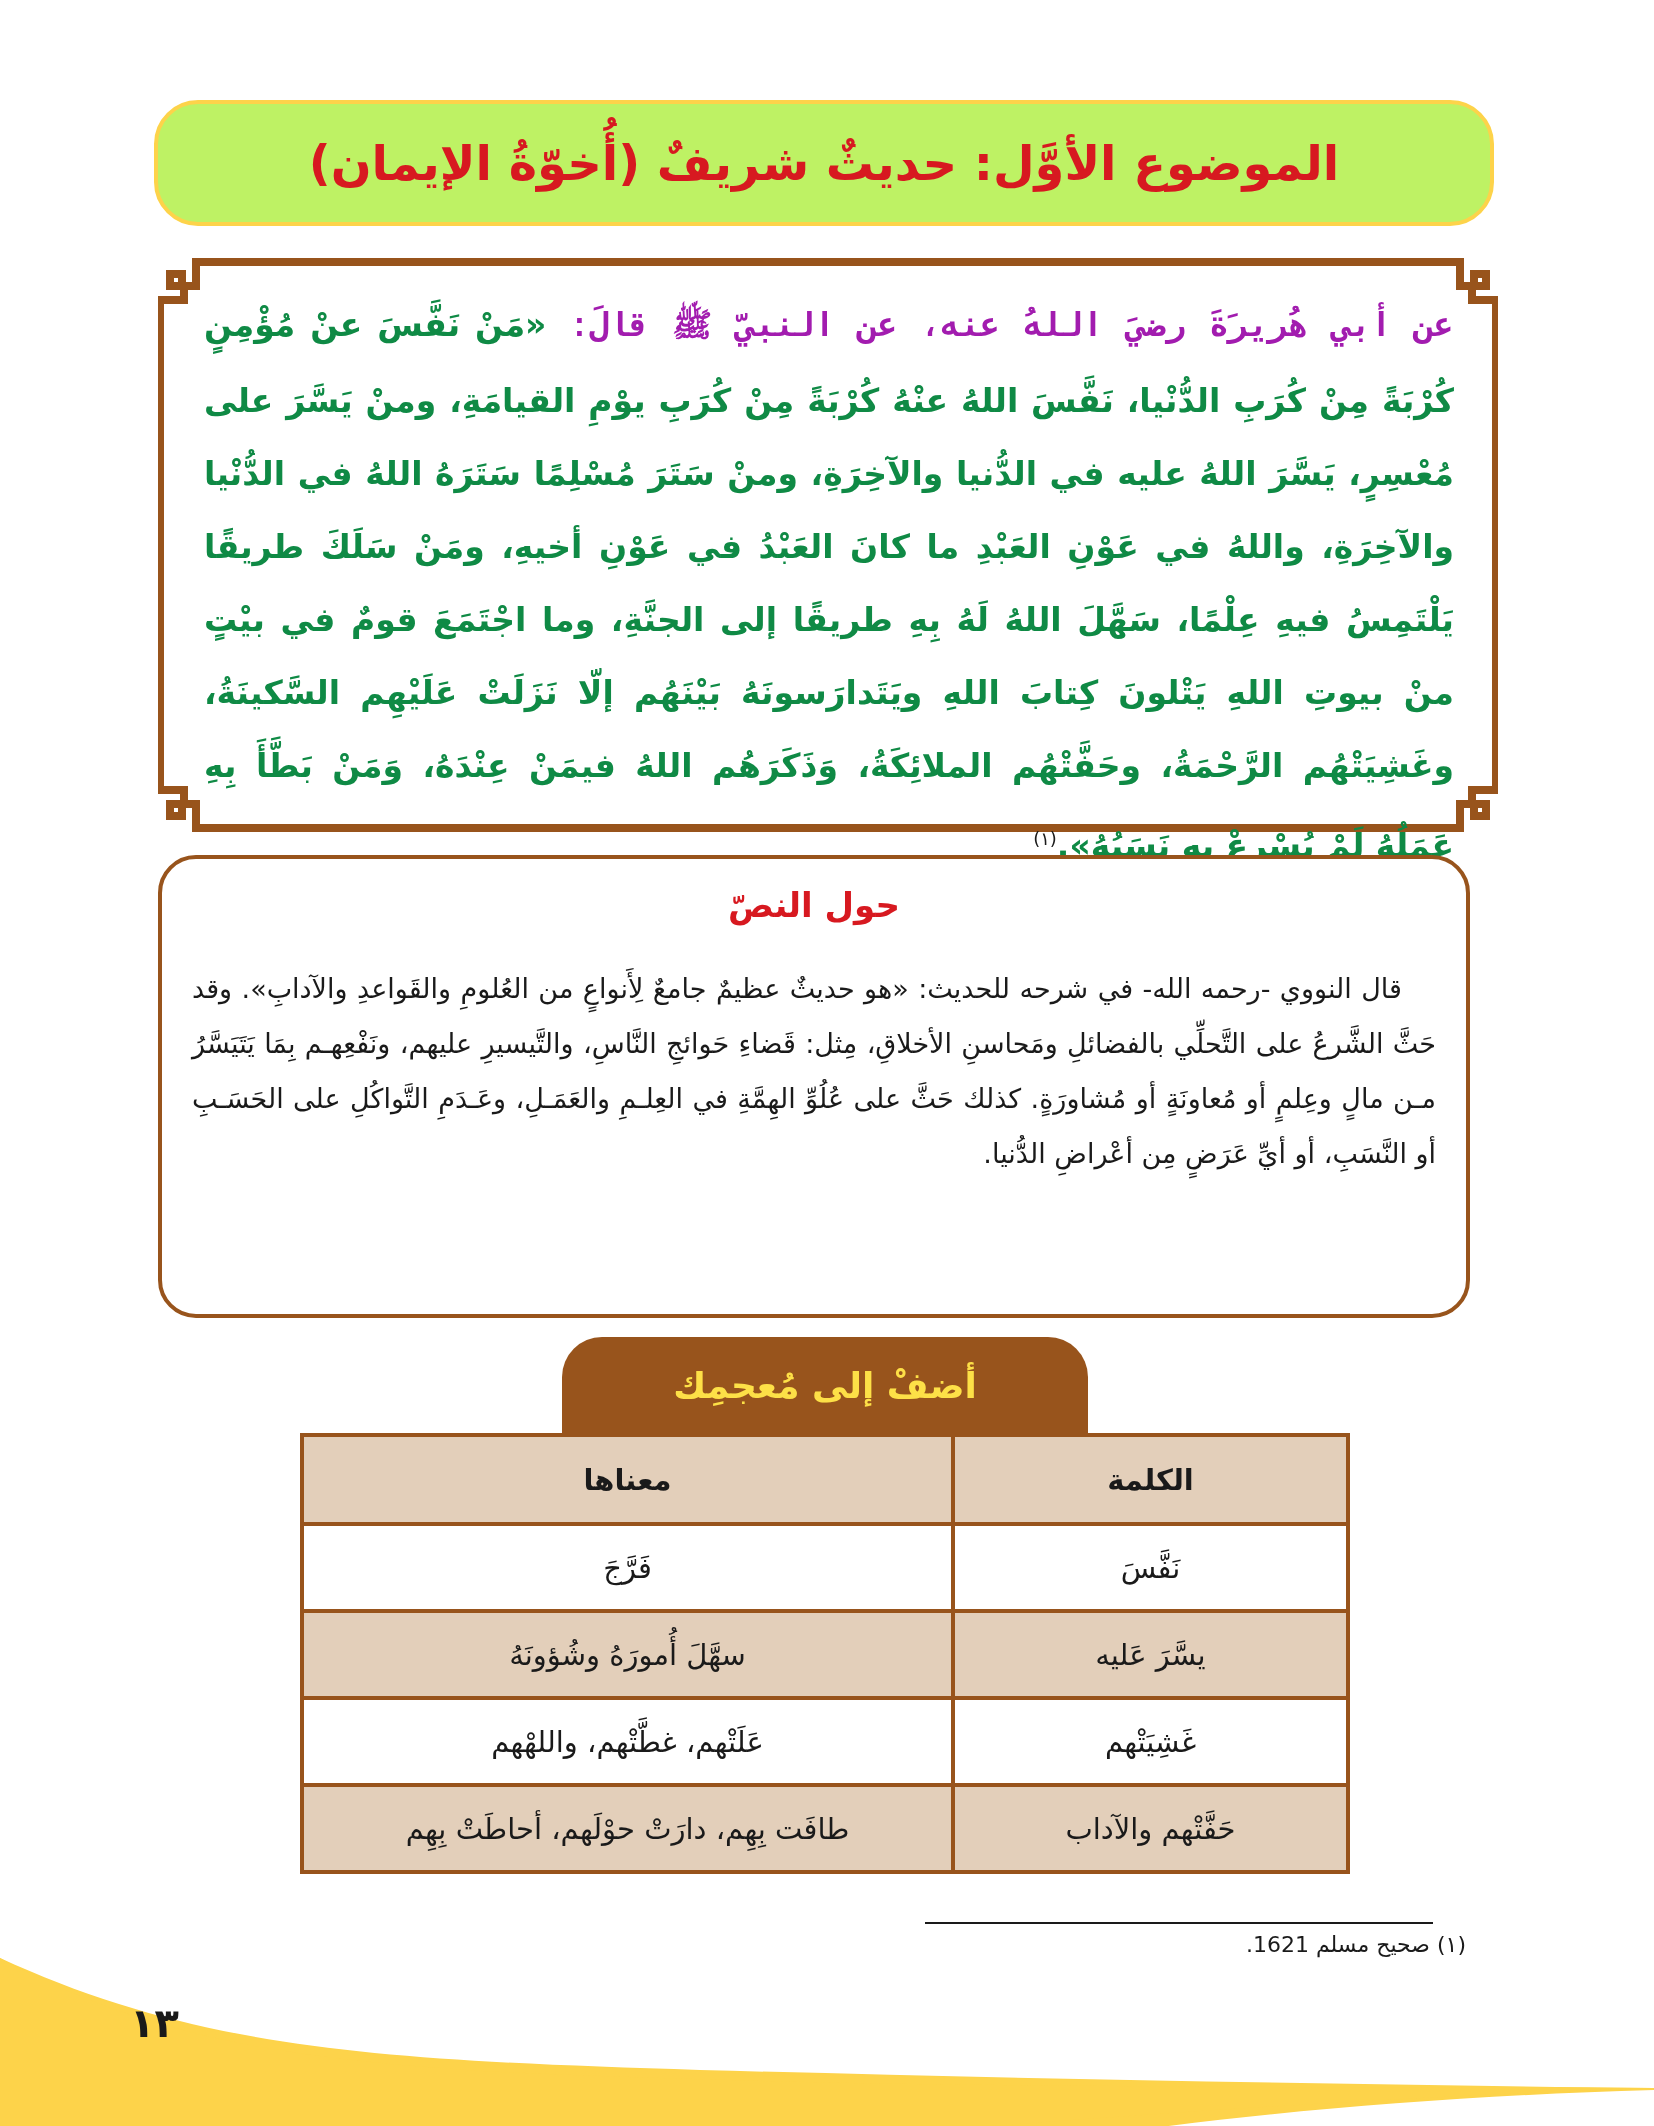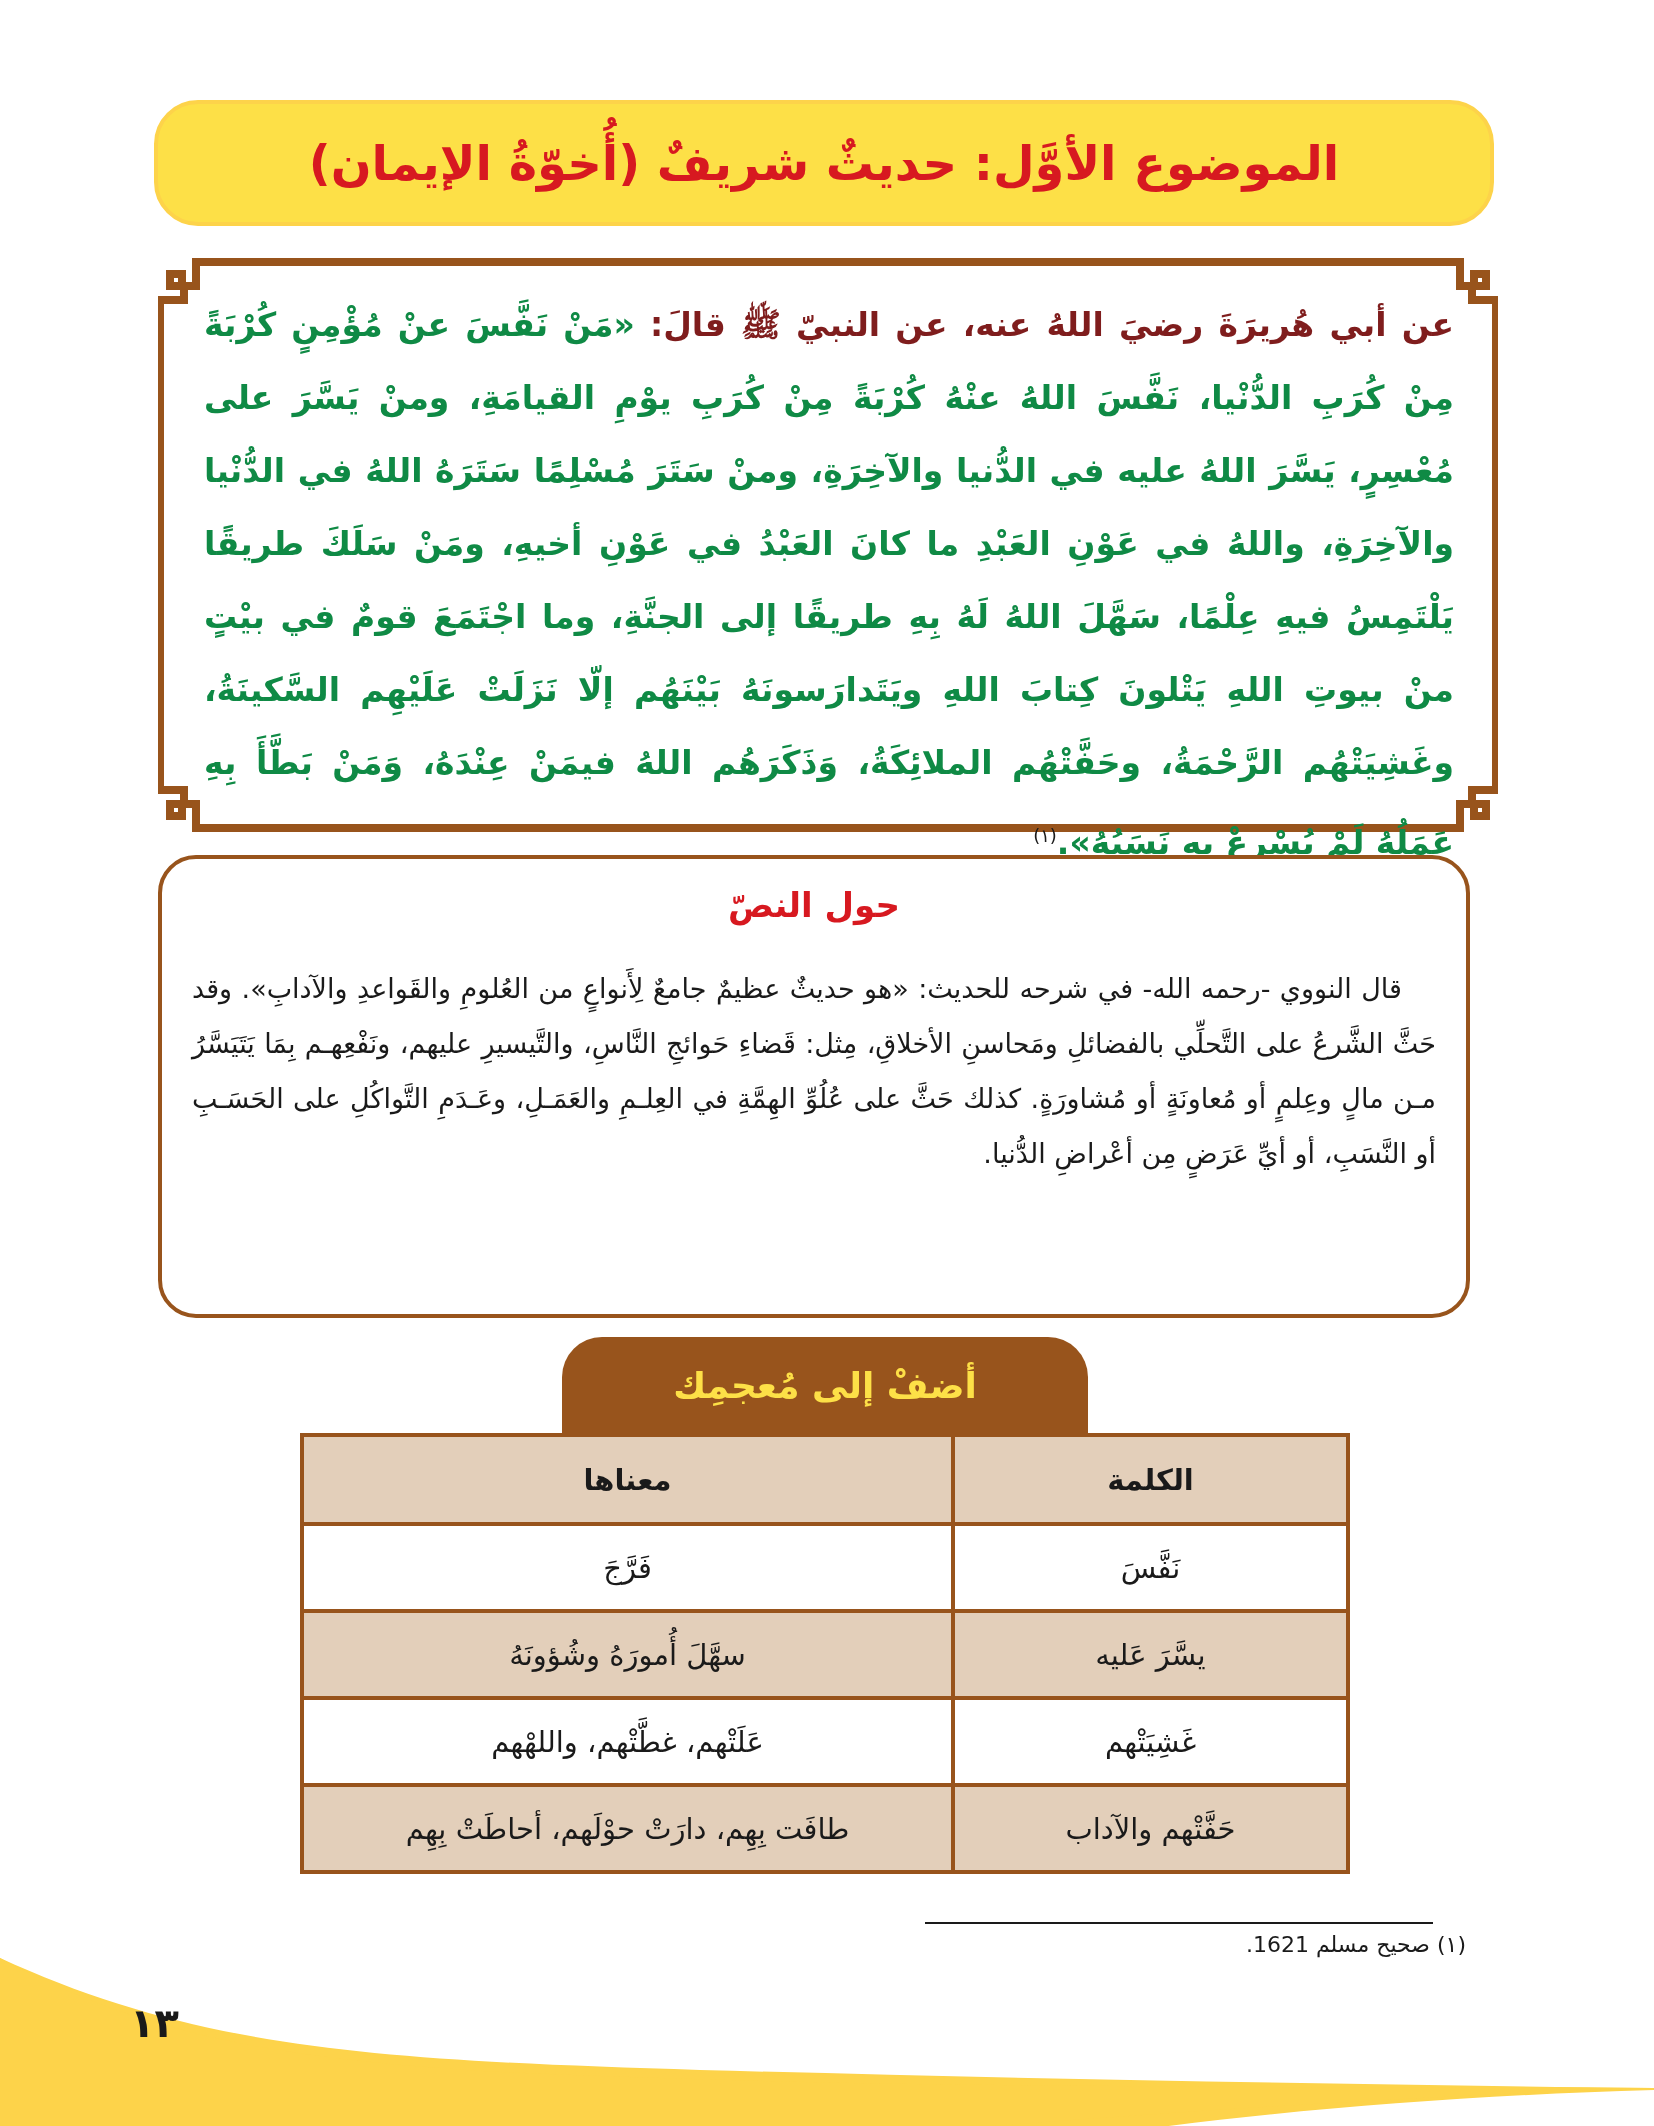--- a/index.html
+++ b/index.html
@@ -21,21 +21,21 @@
     }
 
     
     .title-banner {
       position: absolute;
       left: 154px;
       top: 100px;
       width: 1340px;
       height: 126px;
       box-sizing: border-box;
-      background: #fde047;
+      background: #bef264;
       border: 4px solid #fdd34a;
       border-radius: 44px;
       display: flex;
       align-items: center;
       justify-content: center;
     }
     .title-banner .title {
       font-family: "DejaVu Sans", sans-serif;
       font-weight: bold;
       font-size: 48px;
@@ -63,21 +63,22 @@
       top: 38px;
       direction: rtl;
       text-align: justify;
       text-align-last: right;
       font-size: 33px;
       line-height: 73px;
       font-weight: bold;
       color: #0f8a45;
     }
     .hadith-text .narrator {
-      color: #7f1d1d;
+      color: #a21caf;
+      font-family: Liberation Mono, monospace;
     }
     .hadith-text .fn-ref {
       font-size: 18px;
       vertical-align: super;
       color: #1a1a1a;
       font-weight: normal;
     }
 
     
     .about-box {

